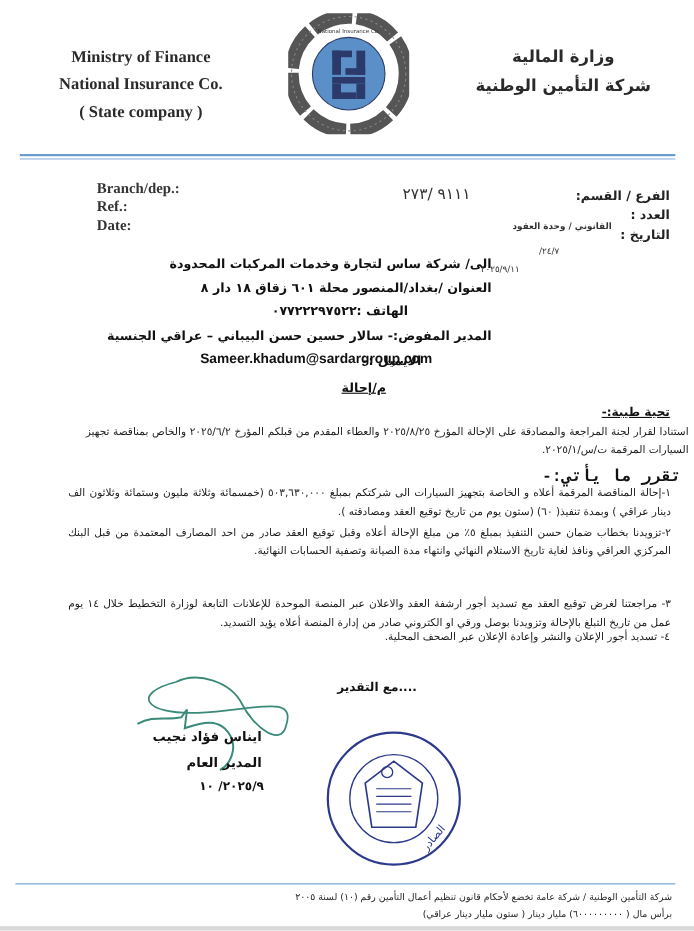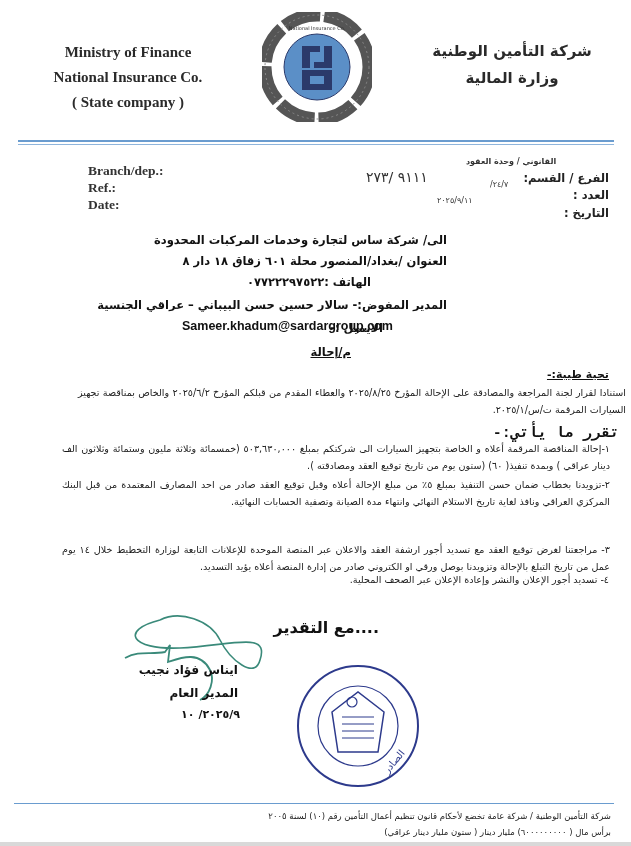--- a/index.html
+++ b/index.html
@@ -5,21 +5,21 @@
   html, body { margin: 0; padding: 0; background: #ffffff; }
   body { width: 631px; height: 846px; position: relative; overflow: hidden; font-family: "DejaVu Sans", sans-serif; color: #1a1a1a; }
   .abs { position: absolute; }
   .en-head { font-family: "Liberation Serif", serif; font-weight: bold; font-size: 15px; color: #2a2a2a; text-align: center; width: 220px; }
   .ar-head { font-family: "DejaVu Sans", sans-serif; font-weight: bold; font-size: 15px; color: #2a2a2a; direction: rtl; text-align: center; width: 200px; }
   .blue-rule { height: 2px; background: #6a9ccf; }
   .blue-rule-b { height: 1px; background: #8fb5dc; }
   .en-meta { font-family: "Liberation Serif", serif; font-weight: bold; font-size: 13.5px; color: #333; line-height: 17px; margin-left: 44px; }
   .ar-meta { font-weight: bold; font-size: 11.5px; direction: rtl; color: #222; }
   .hand { font-family: "DejaVu Sans", sans-serif; font-size: 14px; color: #333; letter-spacing: 1px; }
-  .small-hand { font-size: 8px; color: #333; }
+  .small-hand { font-size: 8px; color: #333; margin-top: 44px; }
   .addr { direction: rtl; font-weight: bold; font-size: 11.5px; text-align: right; color: #111; white-space: nowrap; }
   .body-text { direction: rtl; font-size: 9.6px; text-align: justify; color: #1a1a1a; line-height: 17px; }
   .u { text-decoration: underline; }
   .footer-text { direction: rtl; font-weight: normal; font-size: 8.5px; color: #222; white-space: nowrap; }
 </style>
 </head>
 <body>
 
 <div class="abs en-head" style="left:18px; top:40px;">
   <div style="line-height:25px;">Ministry of Finance</div>
@@ -39,22 +39,22 @@
     <rect x="52" y="50" width="18" height="6" fill="#2b3a6b"></rect>
     <rect x="40" y="58" width="30" height="6" fill="#2b3a6b"></rect>
     <rect x="40" y="64" width="8" height="14" fill="#2b3a6b"></rect>
     <rect x="62" y="64" width="8" height="14" fill="#2b3a6b"></rect>
     <rect x="48" y="72" width="14" height="6" fill="#2b3a6b"></rect>
     <text x="55" y="18" font-size="5" text-anchor="middle" fill="#333" font-family="DejaVu Sans, sans-serif">National Insurance Co.</text>
   </svg>
 </div>
 
 <div class="abs ar-head" style="left:412px; top:38px;">
+  <div style="line-height:27px;">وزارة المالية</div>
   <div style="line-height:27px;">شركة التأمين الوطنية</div>
-  <div style="line-height:27px;">وزارة المالية</div>
 </div>
 
 <div class="abs blue-rule" style="left:18px; top:140px; width:596px;"></div>
 <div class="abs blue-rule-b" style="left:18px; top:144px; width:596px;"></div>
 
 <div class="abs en-meta" style="left:44px; top:162px;">
   <div>Branch/dep.:</div>
   <div>Ref.:</div>
   <div>Date:</div>
 </div>
@@ -77,21 +77,21 @@
 <div class="abs addr u" style="right:280px; top:345px;">م/إحالة</div>
 
 <div class="abs addr u" style="right:22px; top:368px; font-size:11px;">تحية طيبة:-</div>
 <div class="abs body-text" style="left:78px; width:548px; top:384px;">استنادا لقرار لجنة المراجعة والمصادقة على الإحالة المؤرخ ٢٠٢٥/٨/٢٥ والعطاء المقدم من قبلكم المؤرخ ٢٠٢٥/٦/٢ والخاص بمناقصة تجهيز السيارات المرقمة ت/س/٢٠٢٥/١.</div>
 <div class="abs addr" style="right:12px; top:423px; font-size:15px;font-family:Liberation Mono, monospace;">تقرر ما يأتي:-</div>
 
 <div class="abs body-text" style="left:62px; width:548px; top:440px;">١-إحالة المناقصة المرقمة أعلاه و الخاصة بتجهيز السيارات الى شركتكم بمبلغ ٥٠٣,٦٣٠,٠٠٠ (خمسمائة وثلاثة مليون وستمائة وثلاثون الف دينار عراقي ) وبمدة تنفيذ( ٦٠) (ستون يوم من تاريخ توقيع العقد ومصادقته ).</div>
 <div class="abs body-text" style="left:62px; width:548px; top:476px;">٢-تزويدنا بخطاب ضمان حسن التنفيذ بمبلغ ٥٪ من مبلغ الإحالة أعلاه وقبل توقيع العقد صادر من احد المصارف المعتمدة من قبل البنك المركزي العراقي ونافذ لغاية تاريخ الاستلام النهائي وانتهاء مدة الصيانة  وتصفية الحسابات النهائية.</div>
 <div class="abs body-text" style="left:62px; width:548px; top:541px;">٣- مراجعتنا لغرض توقيع العقد مع تسديد أجور ارشفة العقد  والاعلان عبر المنصة الموحدة للإعلانات التابعة لوزارة التخطيط خلال ١٤ يوم عمل  من تاريخ  التبلغ بالإحالة وتزويدنا بوصل ورقي او الكتروني  صادر من إدارة المنصة أعلاه  يؤيد التسديد.</div>
 <div class="abs body-text" style="right:22px; width:400px; top:571px;">٤- تسديد أجور الإعلان  والنشر وإعادة الإعلان عبر الصحف المحلية.</div>
-<div class="abs addr" style="right:252px; top:618px; font-size:16px;">....مع التقدير</div>
+<div class="abs addr" style="right:252px; top:618px; font-size:11px;">....مع التقدير</div>
 
 <div class="abs" style="left:120px; top:600px; width:180px; height:110px;">
   <svg width="180" height="110" viewBox="0 0 180 110">
     <path d="M 40 20 C 0 30, 10 50, 60 48 C 110 46, 150 30, 140 60 C 135 80, 110 60, 100 40 C 90 20, 60 10, 40 20" fill="none" stroke="#3a8a7a" stroke-width="1.6"></path>
     <path d="M 5 58 C 20 50, 30 55, 45 52 L 50 45 L 48 62 C 60 58, 80 50, 90 70 C 95 80, 90 95, 80 100" fill="none" stroke="#3a8a7a" stroke-width="1.8"></path>
   </svg>
 </div>
 <div class="abs addr" style="right:393px; top:663px; font-size:12px;">ايناس فؤاد نجيب</div>
 <div class="abs addr" style="right:393px; top:686px; font-size:12px;">المدير العام</div>
 <div class="abs addr" style="right:391px; top:708px; font-size:11px;">٢٠٢٥/٩/ ١٠</div>

